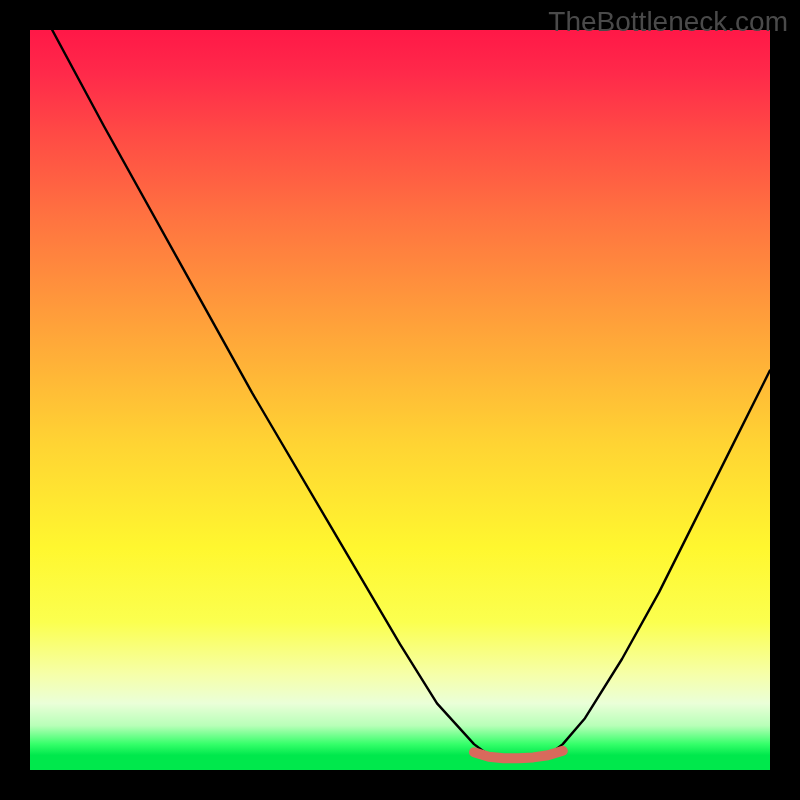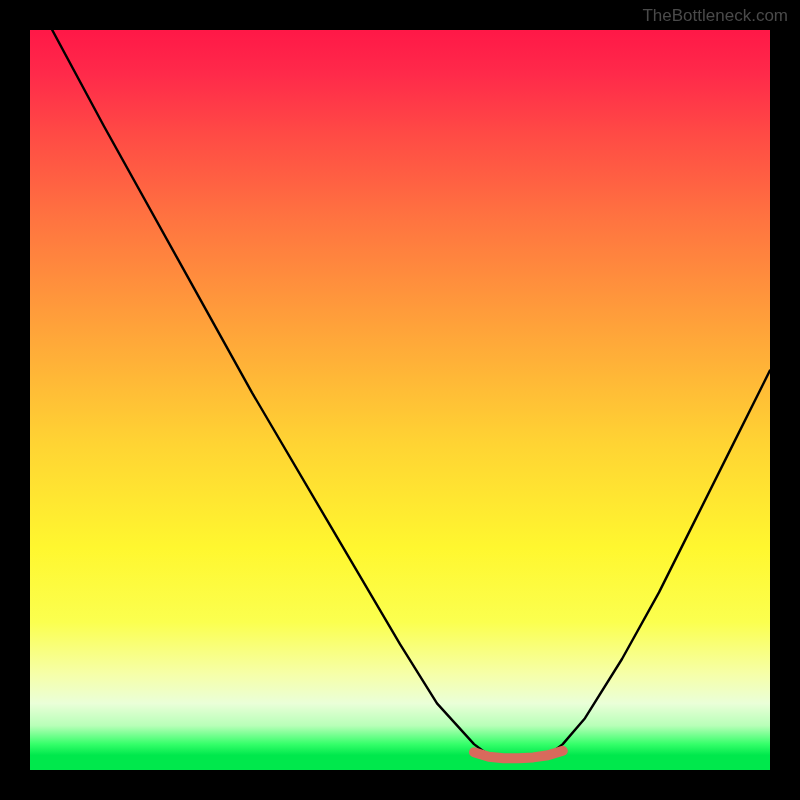--- a/index.html
+++ b/index.html
@@ -9,21 +9,21 @@
     height: 800px;
     background: #000;
     position: relative;
     font-family: Arial, Helvetica, sans-serif;
   }
   .attribution {
     position: absolute;
     top: 6px;
     right: 12px;
     color: #4a4a4a;
-    font-size: 17px;
+    font-size: 28px;
     font-weight: 400;
     z-index: 10;
   }
   .plot-frame {
     position: absolute;
     top: 30px;
     left: 30px;
     width: 740px;
     height: 740px;
     background: #000;

